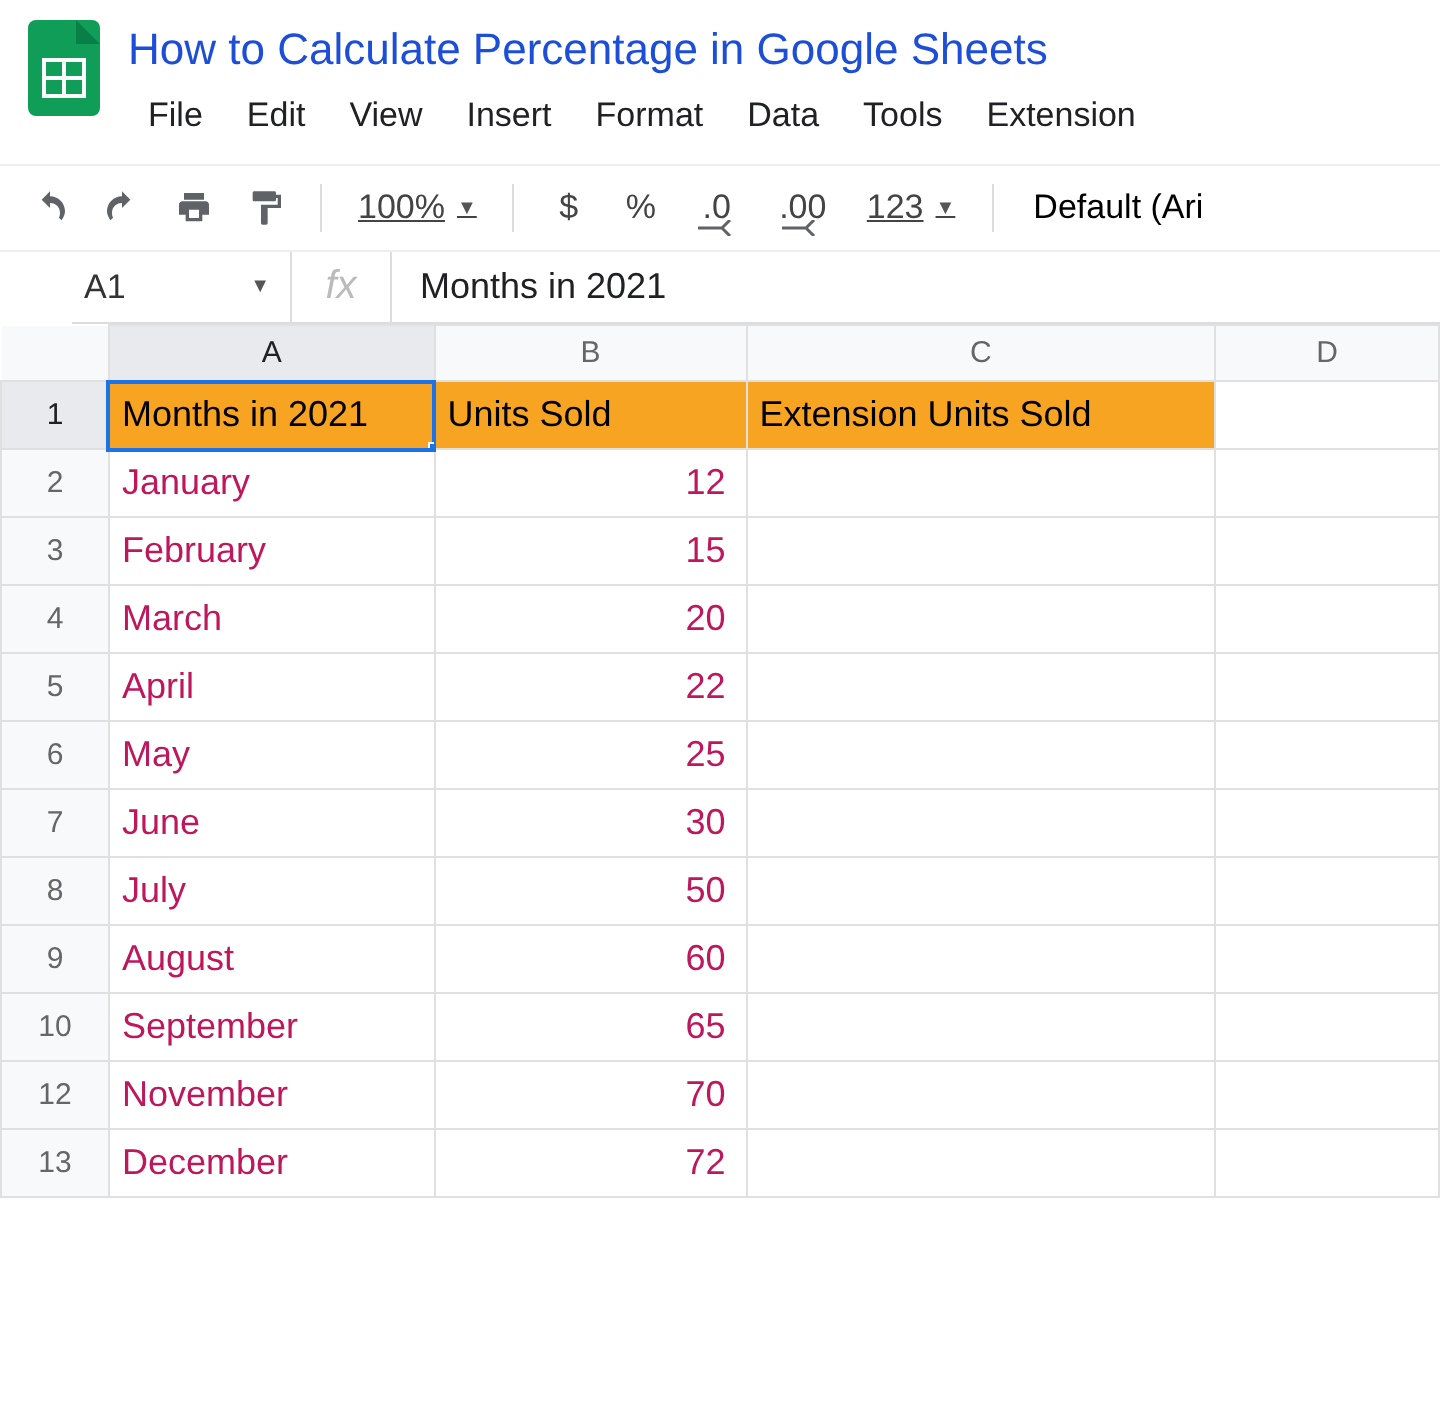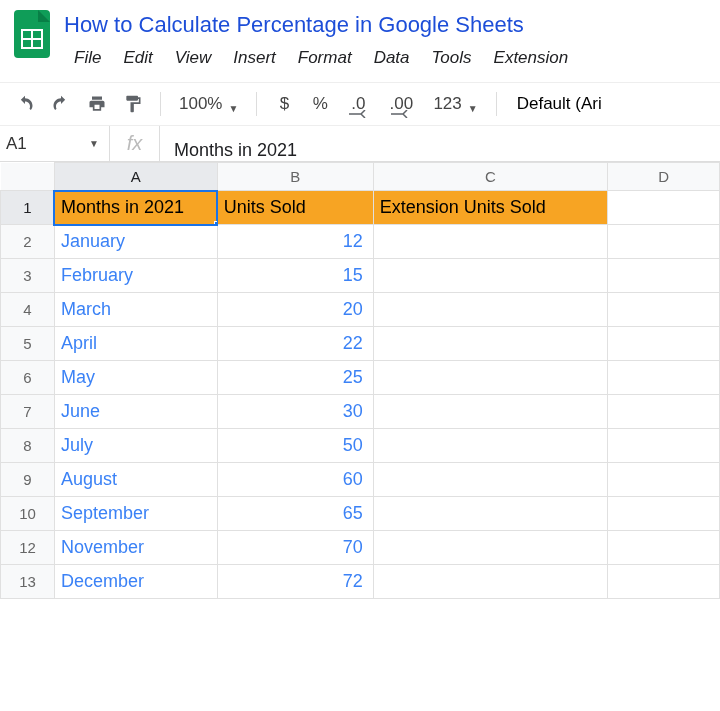--- a/index.html
+++ b/index.html
@@ -2,42 +2,42 @@
 <html><head>
 <meta charset="utf-8">
 <style>
   * { box-sizing: border-box; margin: 0; padding: 0; }
   body { font-family: Arial, "Helvetica Neue", sans-serif; font-size: 14px; color: #202124; background: #fff; width: 720px; height: 711px; overflow: hidden; }
   .header { display: flex; align-items: flex-start; padding: 8px 12px 0 12px; }
   .logo { width: 40px; height: 52px; display: flex; align-items: center; justify-content: center; margin-right: 12px; }
   .logo svg { width: 36px; height: 48px; }
   .title-area { flex: 1; }
   .doc-title { font-size: 22px; font-weight: 400; color: #1d4ed8; padding: 4px 0 6px 0; letter-spacing: 0; }
-  .menubar { display: flex; gap: 2px; font-size: 17px; color: #202124; font-style: italic; }
+  .menubar { display: flex; gap: 2px; font-size: 17px; color: #202124; }
   .menu-item { padding: 4px 10px; border-radius: 4px; cursor: pointer; }
   .toolbar-wrap { border-top: 1px solid #eee; border-bottom: 1px solid #eee; margin-top: 10px; padding: 6px 10px; display: flex; align-items: center; gap: 6px; font-size: 17px; color: #444; }
   .tbtn { width: 30px; height: 30px; display: flex; align-items: center; justify-content: center; border-radius: 4px; cursor: pointer; }
   .sep { width: 1px; height: 24px; background: #ddd; margin: 0 6px; }
-  .zoom { display: flex; align-items: flex-end; gap: 6px; padding: 0 6px; cursor: pointer; }
+  .zoom { display: flex; align-items: center; gap: 6px; padding: 0 6px; cursor: pointer; text-decoration: underline; }
   .tri { font-size: 10px; color: #555; }
   .fmt { padding: 0 4px; cursor: pointer; }
   .font-box { padding: 0 8px; font-size: 17px; color: #000000; }
-  .formula-bar { display: flex; align-items: flex-end; border-bottom: 1px solid #ddd; height: 36px; }
+  .formula-bar { display: flex; align-items: center; border-bottom: 1px solid #ddd; height: 36px; margin-left: 36px; }
   .name-box { width: 110px; display: flex; align-items: center; justify-content: space-between; padding: 0 10px 0 6px; font-size: 17px; color: #333; border-right: 1px solid #ddd; height: 100%; }
   .fx { width: 50px; display: flex; align-items: center; justify-content: center; font-family: Liberation Sans, sans-serif; font-style: italic; font-size: 20px; color: #bbb; border-right: 1px solid #ddd; height: 100%; }
   .formula-input { flex: 1; padding: 0 14px; font-size: 18px; color: #202124; }
   .grid-area { position: relative; overflow: hidden; }
   table { border-collapse: collapse; table-layout: fixed; }
   th, td { border: 1px solid #e0e0e0; font-weight: 400; }
   .corner { width: 57px; height: 28px; background: #f8f9fa; border-top: none; border-left: none; }
   .colhead { height: 28px; background: #f8f9fa; text-align: center; font-size: 15px; color: #666; }
   .colhead.sel { background: #e8eaed; color: #202124; }
   .rowhead { width: 57px; background: #f8f9fa; text-align: center; font-size: 15px; color: #666; }
   .rowhead.sel { background: #e8eaed; color: #202124; }
-  .cell { height: 34px; padding: 0 6px; font-size: 18px; color: #3b82f6; text-align: left; vertical-align: middle; overflow: hidden; white-space: nowrap; }
+  .cell { height: 34px; padding: 0 6px; font-size: 18px; color: #be185d; text-align: left; vertical-align: middle; overflow: hidden; white-space: nowrap; }
   .cell.num { text-align: right; padding-right: 10px; }
   .hdr-row .cell { background: #f7a423; color: #000; }
   .selcell { position: relative; outline: 2px solid #1a73e8; outline-offset: -1px; }
   .sel-handle { position: absolute; right: -4px; bottom: -4px; width: 7px; height: 7px; background: #1a73e8; border: 1px solid #fff; z-index: 5; }
   .colA { width: 165px; }
   .colB { width: 161px; }
   .colC { width: 239px; }
   .colD { width: 120px; }
 </style>
 </head>

